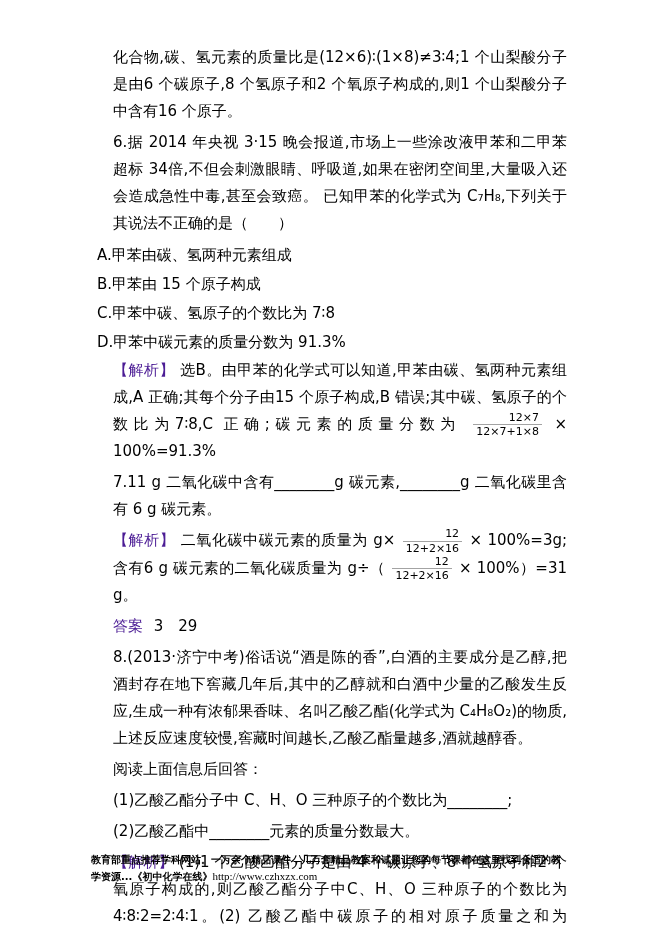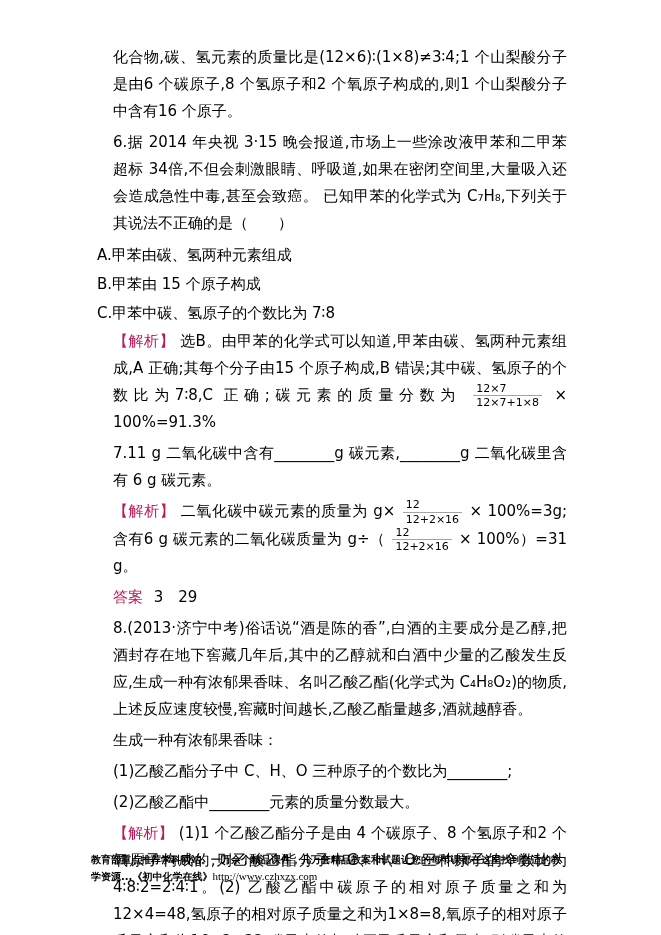--- a/index.html
+++ b/index.html
@@ -61,27 +61,27 @@
     white-space:nowrap;
   }
   
   .line, .para {
     font-size:15px;
     line-height:27px;
     margin:0 0 4px 16px;
     text-align:justify;
   }
   .opt {line-height:29px; margin:0;}
-  .red {color:#be185d;}
+  .red {color:#4c1d95;}
   .ans-val {padding-left:6px;}
   
   .frac {
     display:inline-block;
     vertical-align:middle;
-    text-align:left;
+    text-align:right;
     font-size:11px;
     line-height:1.2;
     margin:0 2px;
   }
   .frac .num {display:block; padding:0 3px;}
   .frac .den {display:block; border-top:1px solid #a3a3a3; padding:0 3px;}
   
   .footer {
     position:absolute; left:91px; top:852px; width:470px;
     font-size:10px; font-weight:bold;
@@ -113,20 +113,23 @@
     </p>
     <p class="para opt">
       <span>A.甲苯由碳、氢两种元素组成</span>
     </p>
     <p class="para opt">
       <span>B.甲苯由 15 个原子构成</span>
     </p>
     <p class="para opt">
       <span>C.甲苯中碳、氢原子的个数比为 7∶8</span>
     </p>
+    <p class="para opt">
+      <span>D.甲苯中碳元素的质量分数为 91.3%</span>
+    </p>
 
     <p class="para">
       <span class="red">【解析】</span>
       <span>选B。由甲苯的化学式可以知道,甲苯由碳、氢两种元素组成,A 正确;其每个分子由15 个原子构成,B 错误;其中碳、氢原子的个数比为7∶8,C 正确;碳元素的质量分数为</span>
       <span class="frac">
         <span class="num">12×7</span>
         <span class="den">12×7+1×8</span>
       </span>
       <span>× 100%=91.3%</span>
     </p>
@@ -152,21 +155,21 @@
 
     <p class="para">
       <span class="red">答案</span>
       <span class="ans-val">3　29</span>
     </p>
 
     <p class="para">
       <span>8.(2013·济宁中考)俗话说“酒是陈的香”,白酒的主要成分是乙醇,把酒封存在地下窖藏几年后,其中的乙醇就和白酒中少量的乙酸发生反应,生成一种有浓郁果香味、名叫乙酸乙酯(化学式为 C₄H₈O₂)的物质,上述反应速度较慢,窖藏时间越长,乙酸乙酯量越多,酒就越醇香。</span>
     </p>
     <p class="para">
-      <span>生成一种有浓郁果香味：</span>
+      <span>阅读上面信息后回答：</span>
     </p>
     <p class="para">
       <span>(1)乙酸乙酯分子中 C、H、O 三种原子的个数比为________;</span>
     </p>
     <p class="para">
       <span>(2)乙酸乙酯中________元素的质量分数最大。</span>
     </p>
 
     <p class="para">
       <span class="red">【解析】</span>

